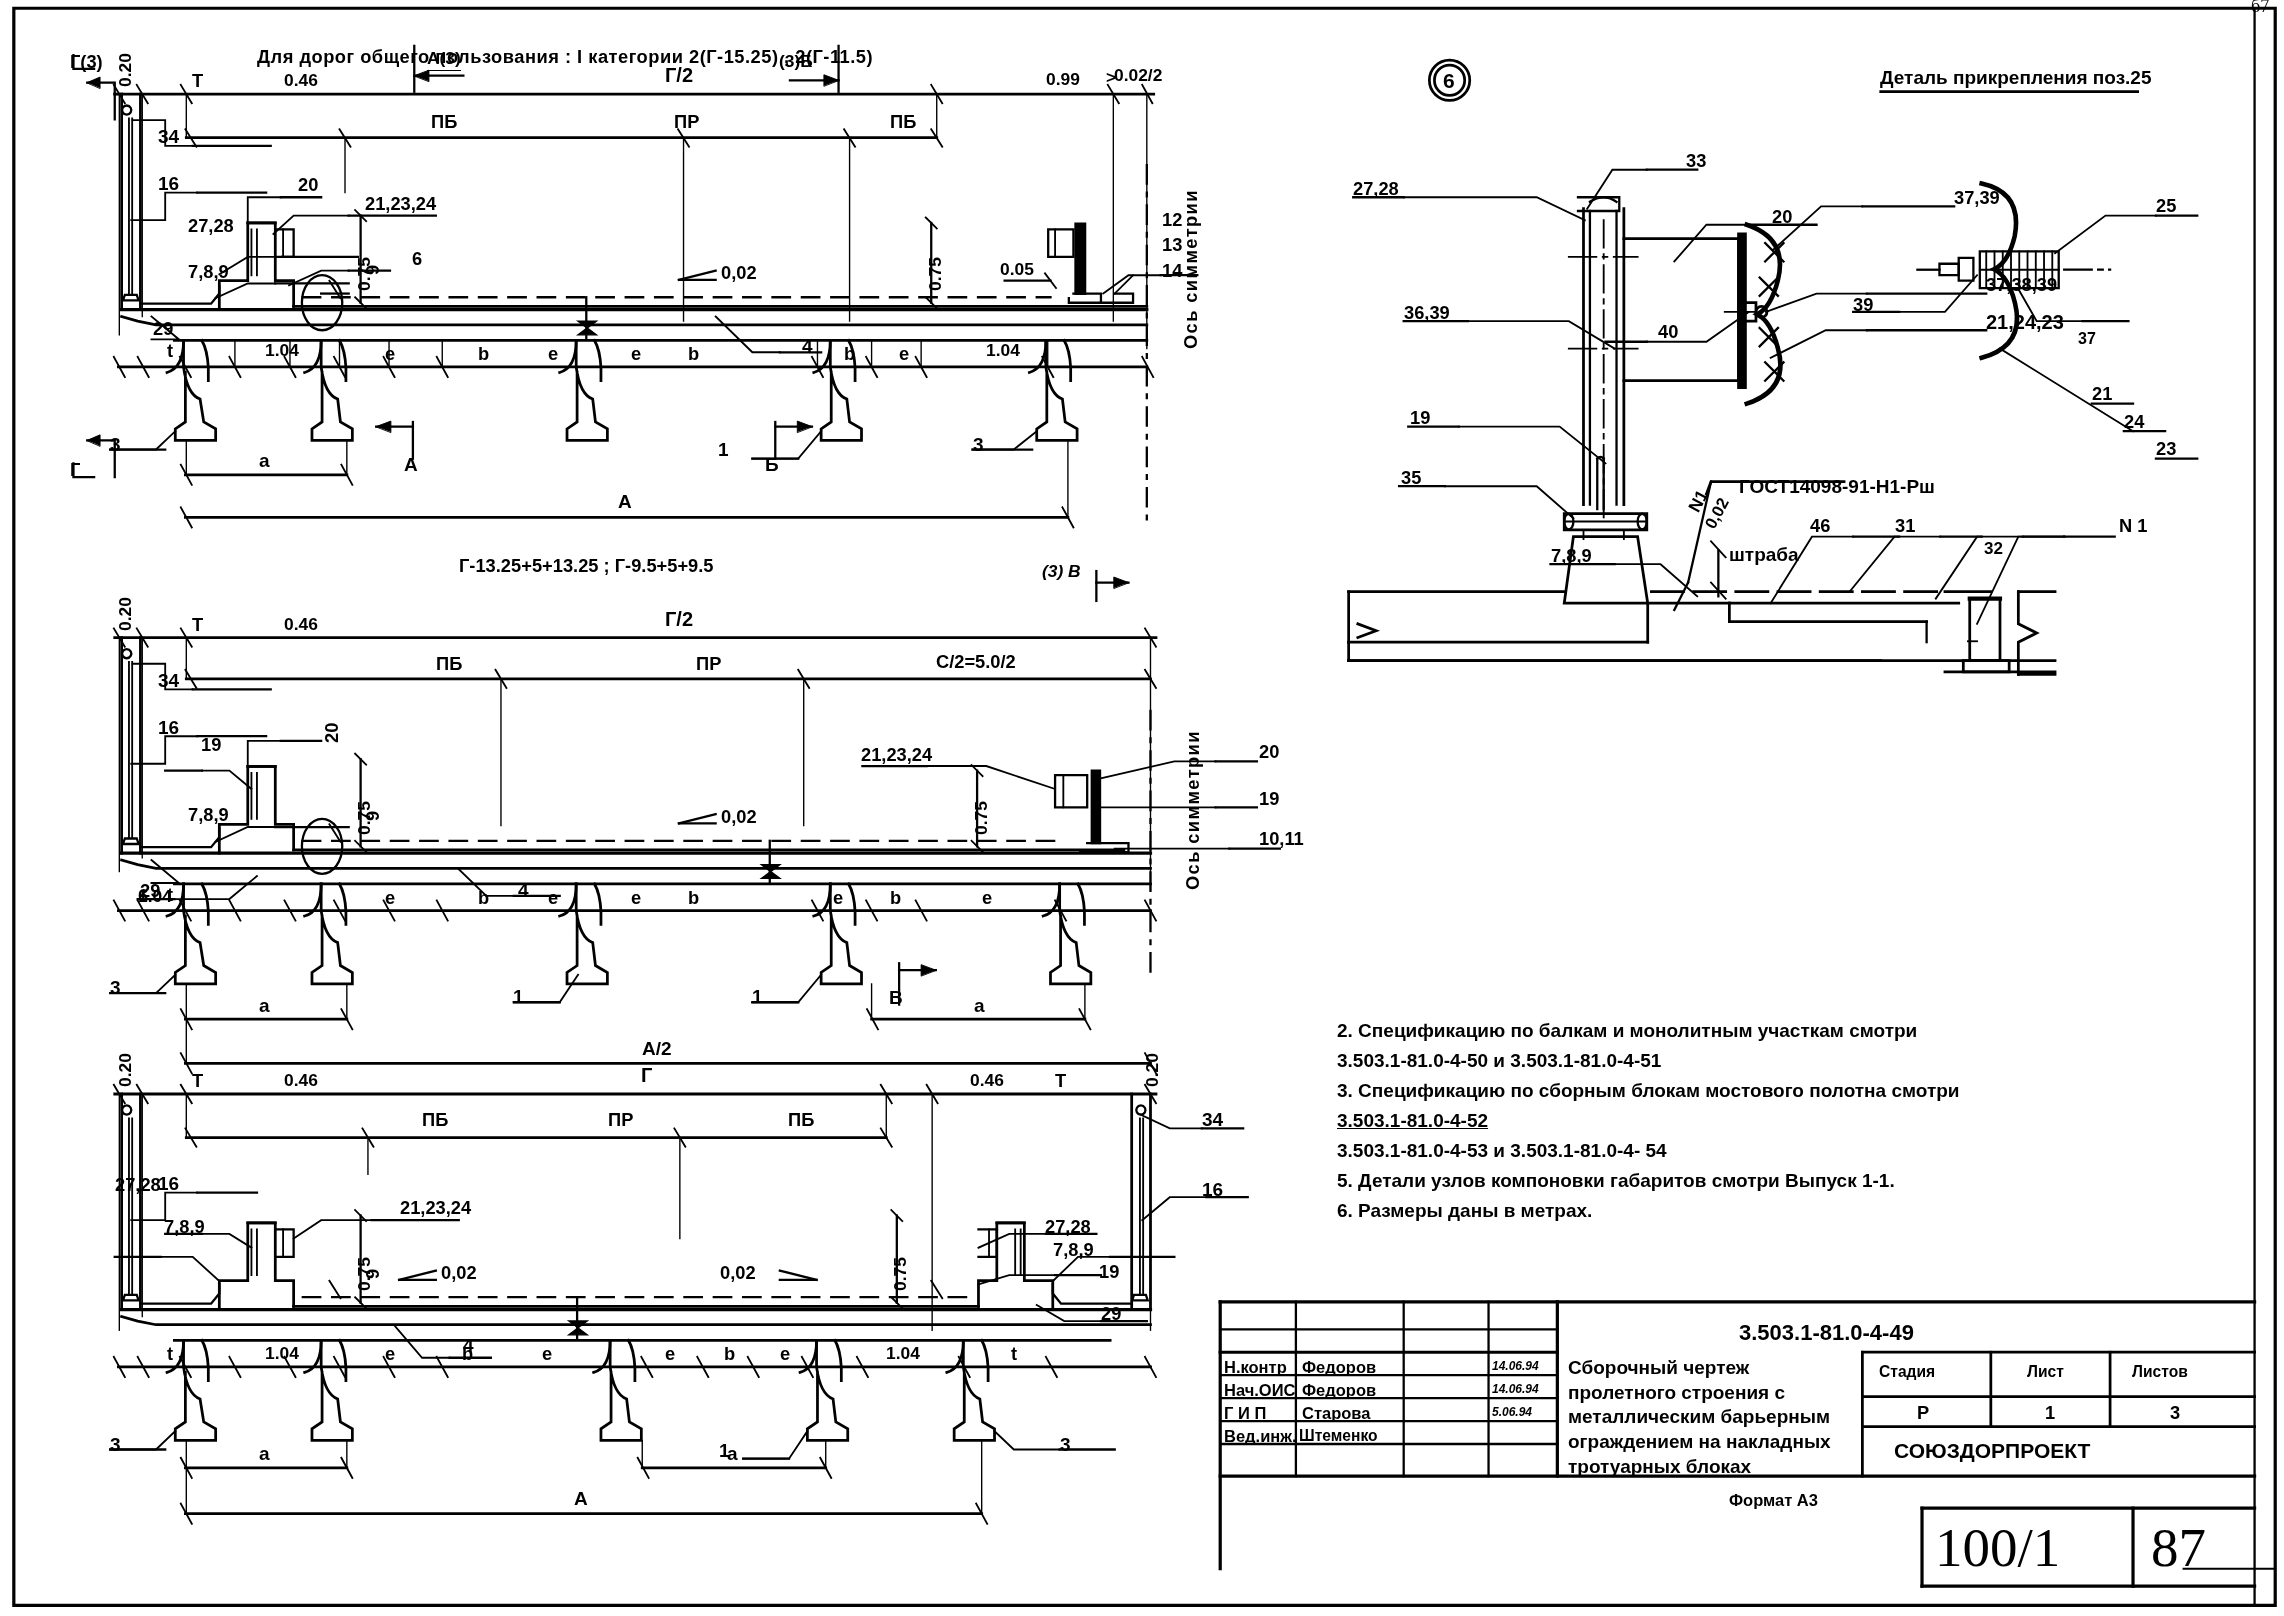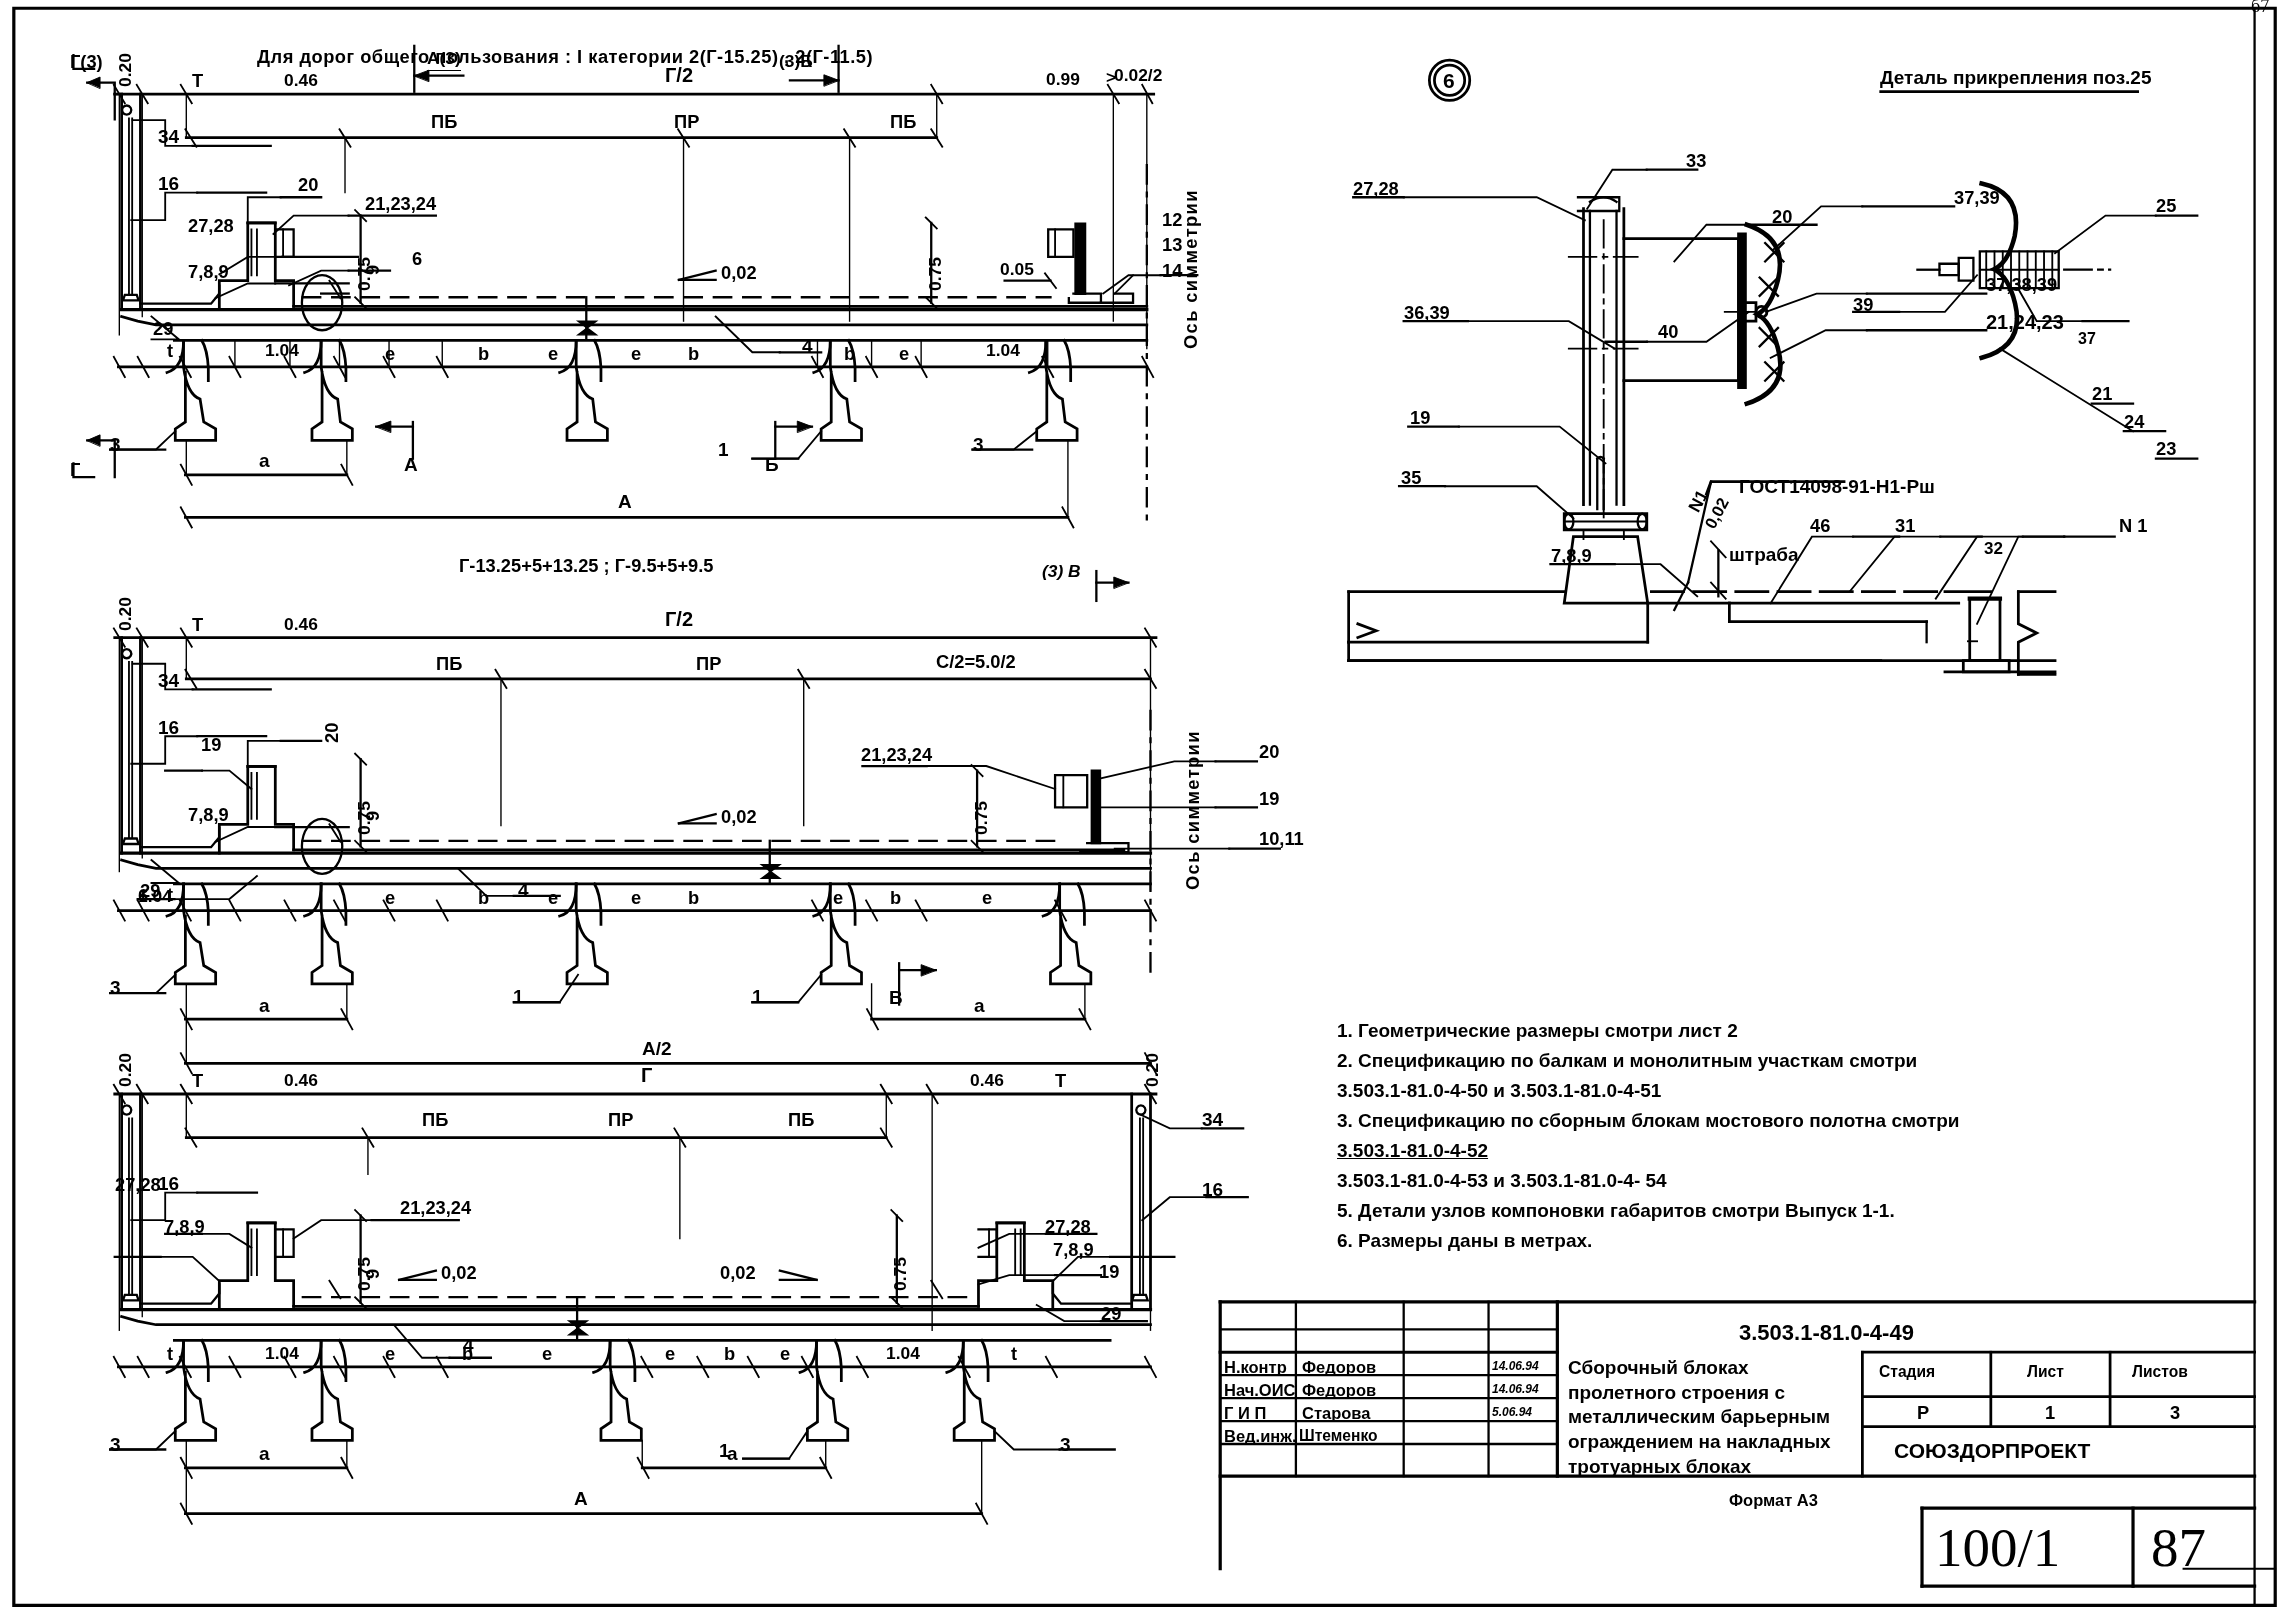--- a/index.html
+++ b/index.html
@@ -875,21 +875,20 @@
 <div class="t b" style="left:1739px;top:476px;font-size:19px;">ГОСТ14098-91-Н1-Рш</div>
 <div class="t b" style="left:1684px;top:506px;font-size:17.4px;transform:rotate(-62deg);transform-origin:0 0;">N1</div>
 <div class="t b" style="left:1701px;top:523px;font-size:16.5px;transform:rotate(-62deg);transform-origin:0 0;">0,02</div>
 <div class="t b" style="left:1729px;top:544px;font-size:19px;">штраба</div>
 <div class="t b" style="left:1810px;top:515px;font-size:18.3px;">46</div>
 <div class="t b" style="left:1895px;top:515px;font-size:18.3px;">31</div>
 <div class="t b" style="left:1984px;top:515px;font-size:17px;margin-top:24px;">32</div>
 <div class="t b" style="left:2119px;top:515px;font-size:18.3px;">N 1</div>
 
 <div style="position:absolute;left:1337px;top:1016px;">
-  <div class="t b" style="position:relative;left:0;top:0;font-size:19px;line-height:30px;">1. Геометрические размеры смотри лист 2</div>
   <div class="t b" style="position:relative;left:0;top:0;font-size:19px;line-height:30px;">2. Спецификацию по балкам и монолитным участкам смотри</div>
   <div class="t b" style="position:relative;left:0;top:0;font-size:19px;line-height:30px;">    3.503.1-81.0-4-50 и  3.503.1-81.0-4-51</div>
   <div class="t b" style="position:relative;left:0;top:0;font-size:19px;line-height:30px;">3. Спецификацию по сборным блокам мостового полотна смотри</div>
   <div class="t b" style="position:relative;left:0;top:0;font-size:19px;line-height:30px;text-decoration:underline;">    3.503.1-81.0-4-52</div>
   <div class="t b" style="position:relative;left:0;top:0;font-size:19px;line-height:30px;">    3.503.1-81.0-4-53 и  3.503.1-81.0-4- 54</div>
   <div class="t b" style="position:relative;left:0;top:0;font-size:19px;line-height:30px;">5. Детали узлов компоновки габаритов смотри Выпуск 1-1.</div>
   <div class="t b" style="position:relative;left:0;top:0;font-size:19px;line-height:30px;">6. Размеры даны в метрах.</div>
 </div>
 
 <div class="t b" style="left:1739px;top:1320px;font-size:22px;">3.503.1-81.0-4-49</div>
@@ -899,21 +898,21 @@
 <div class="t b" style="left:1492px;top:1359px;font-size:12px;font-style:italic;">14.06.94</div>
 <div class="t b" style="left:1224px;top:1381px;font-size:16.5px;">Нач.ОИС</div>
 <div class="t b" style="left:1302px;top:1381px;font-size:16.5px;">Федоров</div>
 <div class="t b" style="left:1492px;top:1382px;font-size:12px;font-style:italic;">14.06.94</div>
 <div class="t b" style="left:1224px;top:1404px;font-size:16.5px;">Г  И  П</div>
 <div class="t b" style="left:1302px;top:1404px;font-size:16.5px;">Старова</div>
 <div class="t b" style="left:1492px;top:1405px;font-size:12px;font-style:italic;">5.06.94</div>
 <div class="t b" style="left:1224px;top:1427px;font-size:16.5px;">Вед.инж.</div>
 <div class="t b" style="left:1299px;top:1427px;font-size:15.6px;">Штеменко</div>
 
-<div class="t b" style="left:1568px;top:1357px;font-size:19px;">Сборочный блоках</div>
+<div class="t b" style="left:1568px;top:1357px;font-size:19px;">Сборочный чертеж</div>
 <div class="t b" style="left:1568px;top:1382px;font-size:19px;">пролетного строения с</div>
 <div class="t b" style="left:1568px;top:1406px;font-size:19px;">металлическим барьерным</div>
 <div class="t b" style="left:1568px;top:1431px;font-size:19px;">ограждением на накладных</div>
 <div class="t b" style="left:1568px;top:1456px;font-size:19px;">тротуарных блоках</div>
 
 <div class="t b" style="left:1879px;top:1363px;font-size:15.6px;">Стадия</div>
 <div class="t b" style="left:2027px;top:1363px;font-size:15.6px;">Лист</div>
 <div class="t b" style="left:2132px;top:1363px;font-size:15.6px;">Листов</div>
 <div class="t b" style="left:1917px;top:1402px;font-size:18.3px;">Р</div>
 <div class="t b" style="left:2045px;top:1402px;font-size:18.3px;">1</div>

